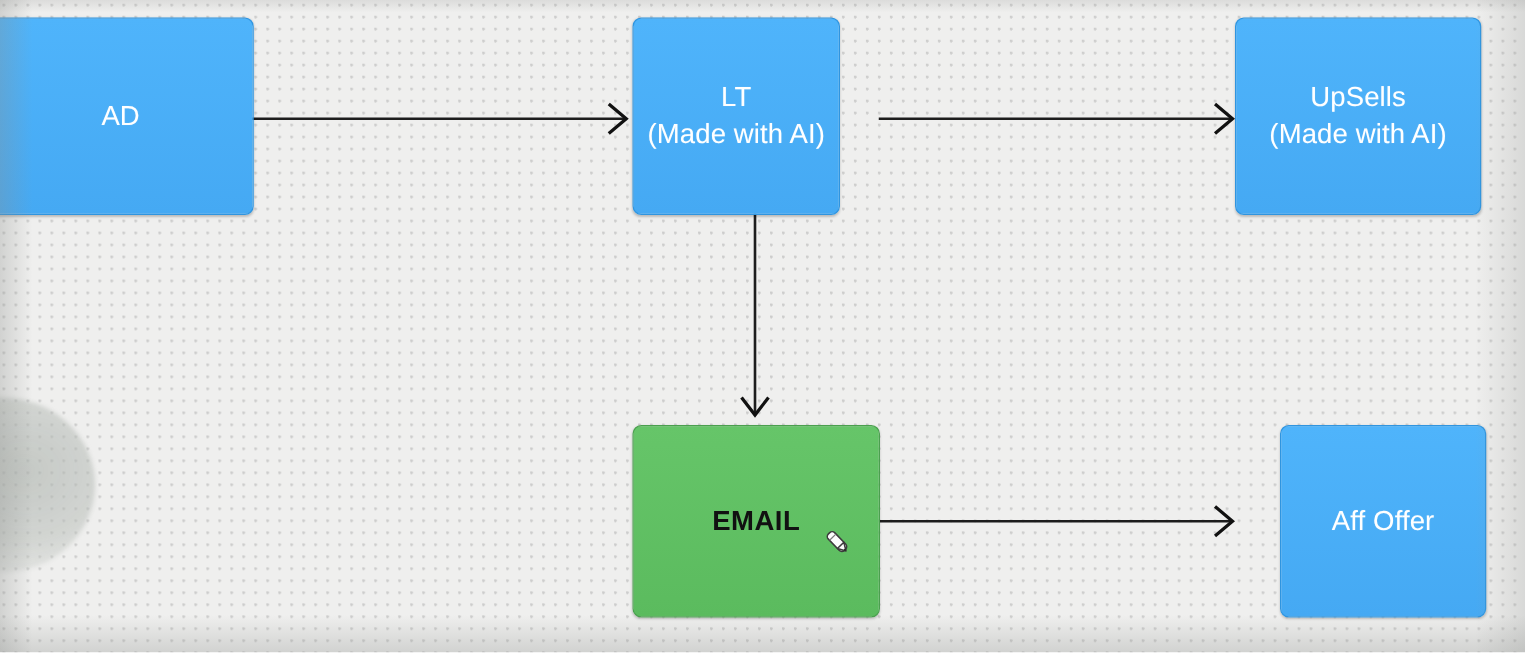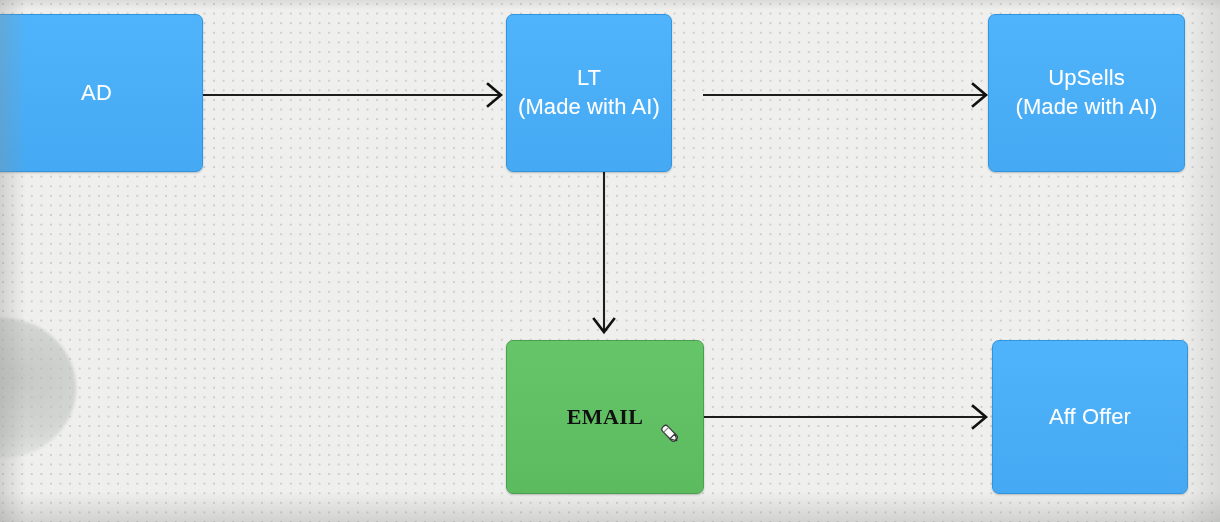--- a/index.html
+++ b/index.html
@@ -188,32 +188,32 @@
   <div class="node blue" style="left:506px; top:14px; width:166px; height:158px;">
     <div class="line">LT</div>
     <div class="line">(Made with AI)</div>
   </div>
 
   <div class="node blue" style="left:988px; top:14px; width:197px; height:158px;">
     <div class="line">UpSells</div>
     <div class="line">(Made with AI)</div>
   </div>
 
-  <div class="node green" style="left:506px; top:340px; width:198px; height:154px;font-family:Liberation Serif, serif;">
+  <div class="node green" style="left:506px; top:340px; width:198px; height:154px;">
     <div class="email-row">
       <div class="line">EMAIL</div>
     </div>
 
     <svg class="pencil-cursor" viewBox="0 0 30 30">
       <g transform="rotate(-44 15 15)">
         <rect x="11.6" y="5.0" width="7.2" height="18.4" rx="3.0" fill="#fdfdfd" stroke="#3c3c3c" stroke-width="1.25"></rect>
         <path d="M11.6 18.4 L18.8 18.4 L15.2 24.6 Z" fill="#fdfdfd" stroke="#3c3c3c" stroke-width="1.25" stroke-linejoin="round"></path>
         <line x1="11.7" y1="9.3" x2="18.7" y2="9.3" stroke="#7a7a7a" stroke-width="1"></line>
         <circle cx="15.2" cy="23.4" r="0.9" fill="#2c2c2c"></circle>
       </g>
     </svg>
   </div>
 
-  <div class="node blue" style="left:992px; top:340px; width:196px; height:154px;">
+  <div class="node blue" style="left:1024px; top:340px; width:165px; height:154px;">
     <div class="line">Aff Offer</div>
   </div>
 
 </div>
 
 </body></html>

